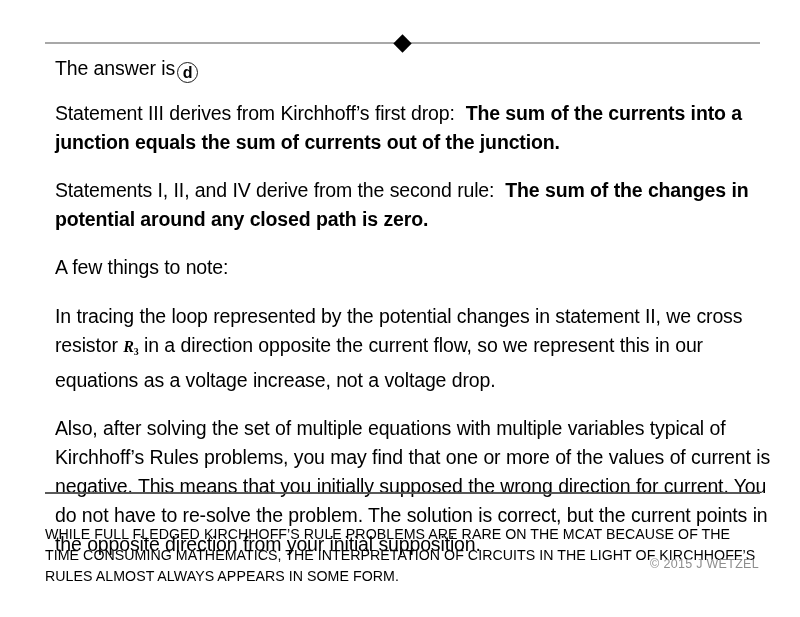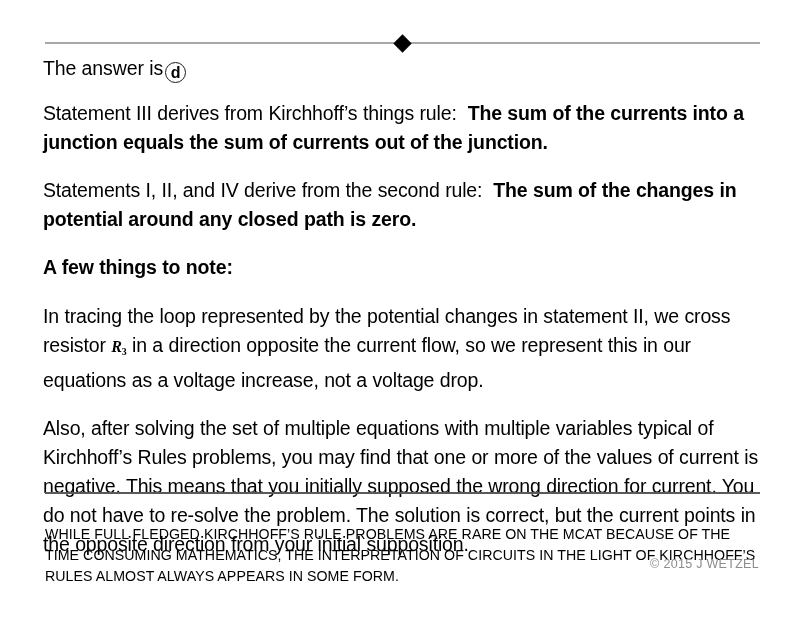--- a/index.html
+++ b/index.html
@@ -46,21 +46,21 @@
     height: 13px;
     margin-left: -6.5px;
     margin-top: -6.5px;
     background: #000000;
     transform: rotate(45deg);
   }
 
   
   .content {
     position: absolute;
-    left: 43px;
+    left: 55px;
     top: 55px;
     width: 716px;
   }
 
   .answer-line {
     font-size: 19.5px;
     line-height: 26px;
     letter-spacing: -0.1px;
     white-space: nowrap;
     margin-bottom: 16px;
@@ -82,21 +82,20 @@
 
   p.para {
     margin: 0 0 19px 0;
     font-size: 19.5px;
     line-height: 29px;
     letter-spacing: -0.15px;
     word-spacing: 0.2px;
   }
   p.para.tight {
     margin-bottom: 20px;
-    font-weight: bold;
   }
   .bold {
     font-weight: bold;
   }
   .sym {
     font-family: Liberation Serif, serif;
     font-weight: bold;
     font-style: italic;
     font-size: 16px;
   }
@@ -143,21 +142,21 @@
 
   <div class="top-divider">
     <div class="rule"></div>
     <div class="diamond"></div>
   </div>
 
   <div class="content">
 
     <div class="answer-line"><span>The answer is</span><span class="circle-letter">d</span></div>
 
-    <p class="para"><span>Statement III derives from Kirchhoff’s things rule:</span><span>&nbsp; </span><span class="bold">The sum of the currents into a junction equals the sum of currents out of the junction.</span></p>
+    <p class="para"><span>Statement III derives from Kirchhoff’s first drop:</span><span>&nbsp; </span><span class="bold">The sum of the currents into a junction equals the sum of currents out of the junction.</span></p>
 
     <p class="para"><span>Statements I, II, and IV derive from the second rule:</span><span>&nbsp; </span><span class="bold">The sum of the changes in potential around any closed path is zero.</span></p>
 
     <p class="para tight">A few things to note:</p>
 
     <p class="para"><span>In tracing the loop represented by the potential changes in statement II, we cross resistor</span><span> </span><span class="sym"><span>R</span><sub>3</sub></span><span> </span><span>in a direction opposite the current flow, so we represent this in our equations as a voltage increase, not a voltage drop.</span></p>
 
     <p class="para">Also, after solving the set of multiple equations with multiple variables typical of Kirchhoff’s Rules problems, you may find that one or more of the values of current is negative.  This means that you initially supposed the wrong direction for current.  You do not have to re-solve the problem.  The solution is correct, but the current points in the opposite direction from your initial supposition.</p>
 
   </div>

